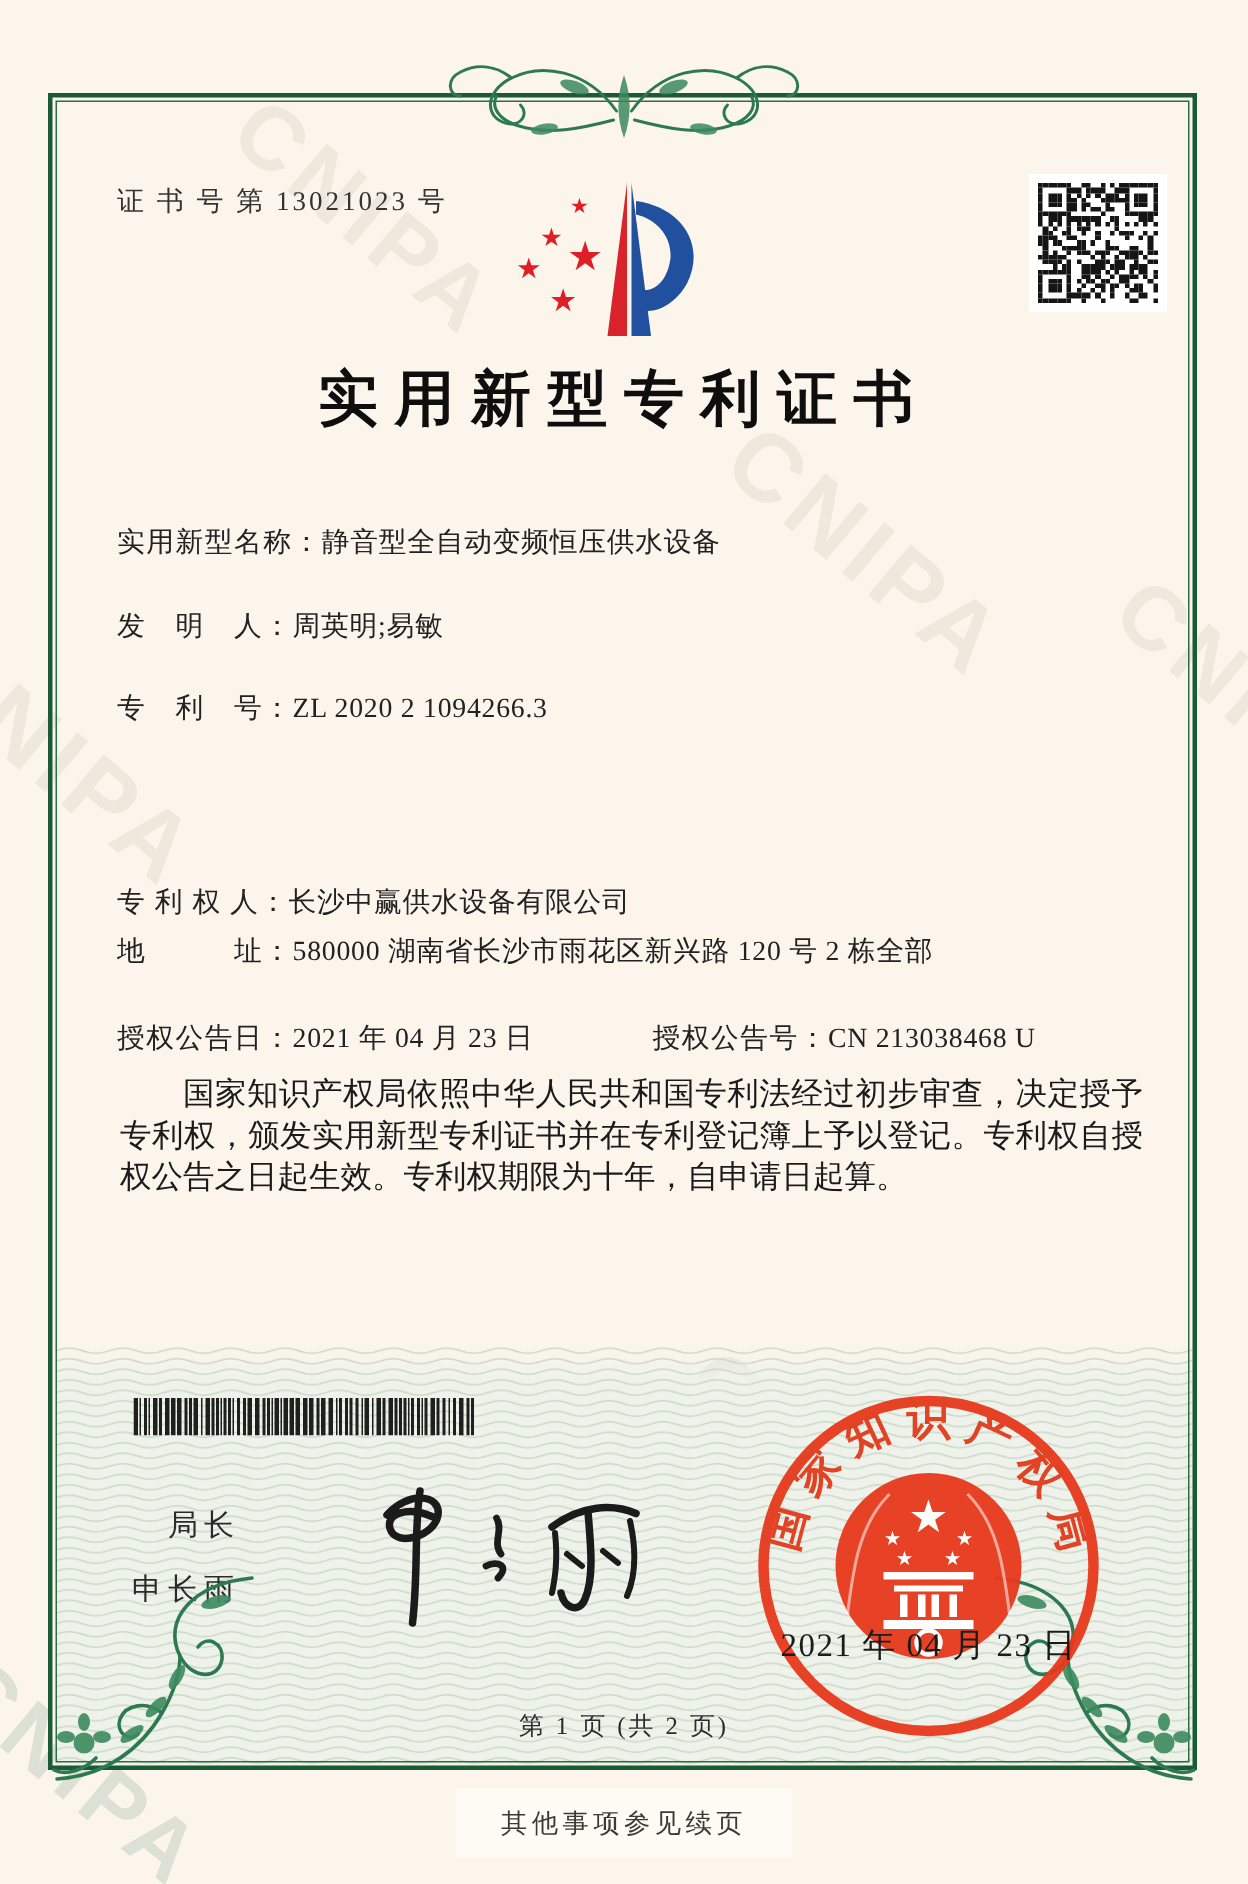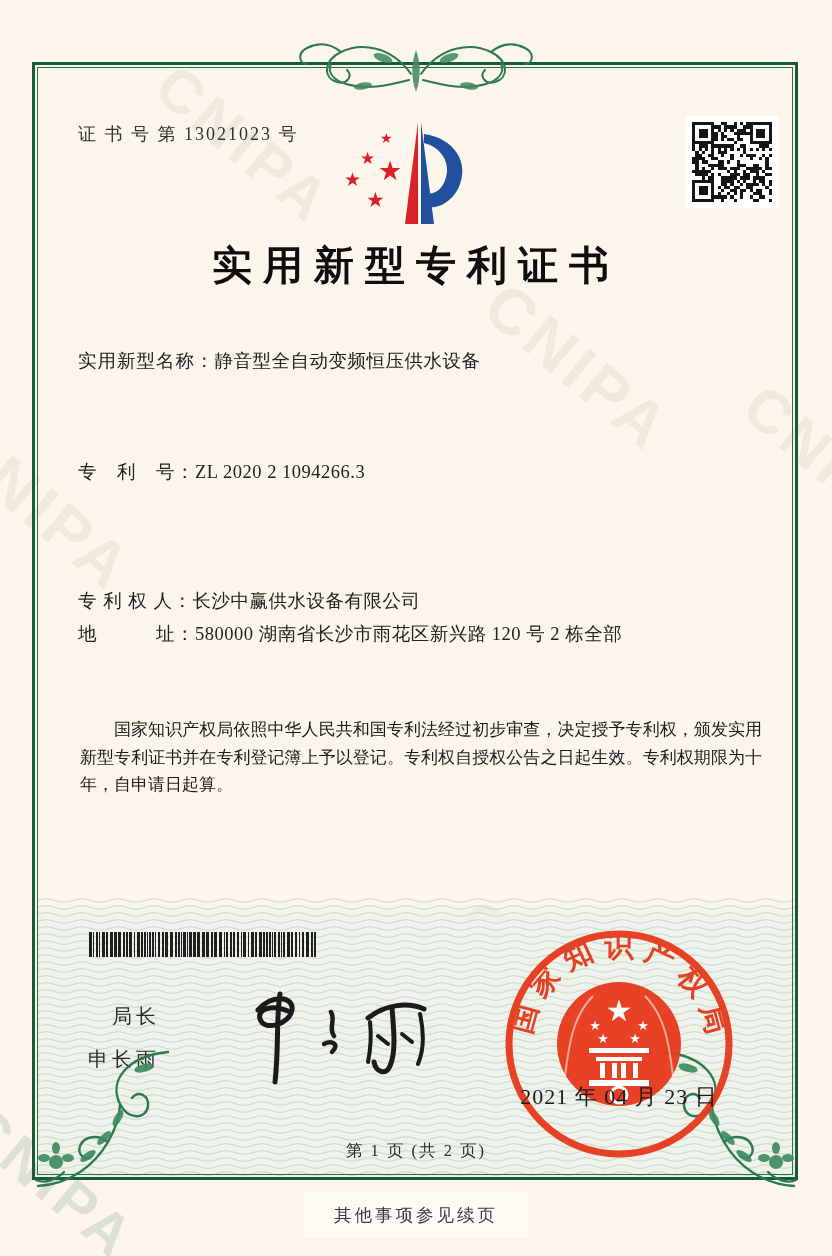--- a/index.html
+++ b/index.html
@@ -42,21 +42,21 @@
 
   
   .field{position:absolute;left:78px;font-size:18.5px;color:#222;z-index:3;white-space:nowrap;}
   .flabel{letter-spacing:1px;}
   .fvalue{letter-spacing:.5px;}
   .f0{top:348px}.f1{top:404px}.f2{top:459px}.f3{top:513px}.f4{top:588px}.f5{top:621px}
   .fgrant{top:679px}
   .grant-right{position:absolute;left:357px;top:0;white-space:nowrap;}
 
   
-  .paras{position:absolute;left:80px;top:716px;width:682px;font-size:17px;line-height:27.5px;
+  .paras{position:absolute;left:80px;top:716px;width:682px;font-size:21px;line-height:27.5px;
          color:#1b1b1b;z-index:3;text-align:justify;}
   .paras p{margin:0;text-indent:2em;}
 
   
   .barcode{position:absolute;left:89px;top:932px;width:233px;height:25px;z-index:3;font-size:0;white-space:nowrap;overflow:hidden;}
   .barcode i{display:inline-block;height:100%;background:#1f1f1f;vertical-align:top;}
 
   
   .seal{position:absolute;left:499px;top:924px;width:240px;height:240px;z-index:5;opacity:.95;}
   .seal svg{position:absolute;inset:0;}
@@ -753,28 +753,37 @@
         <i class=""></i>
         <i class="b"></i>
       </div>
   </div>
 
   <h1 class="title">实用新型专利证书</h1>
 
   <div class="field f0">
     <span class="flabel">实用新型名称：</span><span class="fvalue">静音型全自动变频恒压供水设备</span>
   </div>
+  <div class="field f1">
+    <span class="flabel">发　明　人：</span><span class="fvalue">周英明;易敏</span>
+  </div>
   <div class="field f2">
     <span class="flabel">专　利　号：</span><span class="fvalue">ZL 2020 2 1094266.3</span>
   </div>
   <div class="field f4">
     <span class="flabel">专 利 权 人：</span><span class="fvalue">长沙中赢供水设备有限公司</span>
   </div>
   <div class="field f5">
     <span class="flabel">地　　　址：</span><span class="fvalue">580000 湖南省长沙市雨花区新兴路 120 号 2 栋全部</span>
+  </div>
+  <div class="field fgrant">
+    <span class="flabel">授权公告日：</span><span class="fvalue">2021 年 04 月 23 日</span>
+    <span class="grant-right">
+      <span class="flabel">授权公告号：</span><span class="fvalue">CN 213038468 U</span>
+    </span>
   </div>
 
   <div class="paras">
     <p>国家知识产权局依照中华人民共和国专利法经过初步审查，决定授予专利权，颁发实用新型专利证书并在专利登记簿上予以登记。专利权自授权公告之日起生效。专利权期限为十年，自申请日起算。</p>
   </div>
 
   <div class="barcode"><i style="width:3px;margin-right:1px"></i><i style="width:1px;margin-right:2px"></i><i style="width:2px;margin-right:1px"></i><i style="width:1px;margin-right:2px"></i><i style="width:3px;margin-right:1px"></i><i style="width:2px;margin-right:2px"></i><i style="width:3px;margin-right:1px"></i><i style="width:3px;margin-right:1px"></i><i style="width:3px;margin-right:2px"></i><i style="width:2px;margin-right:1px"></i><i style="width:2px;margin-right:1px"></i><i style="width:3px;margin-right:2px"></i><i style="width:1px;margin-right:2px"></i><i style="width:3px;margin-right:1px"></i><i style="width:2px;margin-right:1px"></i><i style="width:2px;margin-right:1px"></i><i style="width:1px;margin-right:1px"></i><i style="width:2px;margin-right:1px"></i><i style="width:2px;margin-right:1px"></i><i style="width:1px;margin-right:2px"></i><i style="width:2px;margin-right:2px"></i><i style="width:2px;margin-right:1px"></i><i style="width:3px;margin-right:2px"></i><i style="width:3px;margin-right:2px"></i><i style="width:2px;margin-right:1px"></i><i style="width:2px;margin-right:1px"></i><i style="width:1px;margin-right:1px"></i><i style="width:3px;margin-right:1px"></i><i style="width:1px;margin-right:1px"></i><i style="width:3px;margin-right:1px"></i><i style="width:3px;margin-right:1px"></i><i style="width:3px;margin-right:2px"></i><i style="width:3px;margin-right:1px"></i><i style="width:3px;margin-right:2px"></i><i style="width:2px;margin-right:1px"></i><i style="width:3px;margin-right:2px"></i><i style="width:3px;margin-right:2px"></i><i style="width:1px;margin-right:1px"></i><i style="width:2px;margin-right:2px"></i><i style="width:2px;margin-right:1px"></i><i style="width:2px;margin-right:2px"></i><i style="width:2px;margin-right:2px"></i><i style="width:1px;margin-right:1px"></i><i style="width:3px;margin-right:2px"></i><i style="width:1px;margin-right:2px"></i><i style="width:3px;margin-right:1px"></i><i style="width:2px;margin-right:2px"></i><i style="width:3px;margin-right:1px"></i><i style="width:2px;margin-right:1px"></i><i style="width:2px;margin-right:1px"></i><i style="width:2px;margin-right:1px"></i><i style="width:1px;margin-right:1px"></i><i style="width:2px;margin-right:2px"></i><i style="width:2px;margin-right:1px"></i><i style="width:1px;margin-right:1px"></i><i style="width:2px;margin-right:2px"></i><i style="width:3px;margin-right:1px"></i><i style="width:2px;margin-right:2px"></i><i style="width:2px;margin-right:2px"></i><i style="width:1px;margin-right:2px"></i><i style="width:2px;margin-right:2px"></i><i style="width:3px;margin-right:2px"></i><i style="width:2px;margin-right:1px"></i><i style="width:2px;margin-right:2px"></i></div>
 
   <div class="seal">
     <svg viewBox="0 0 240 240">

